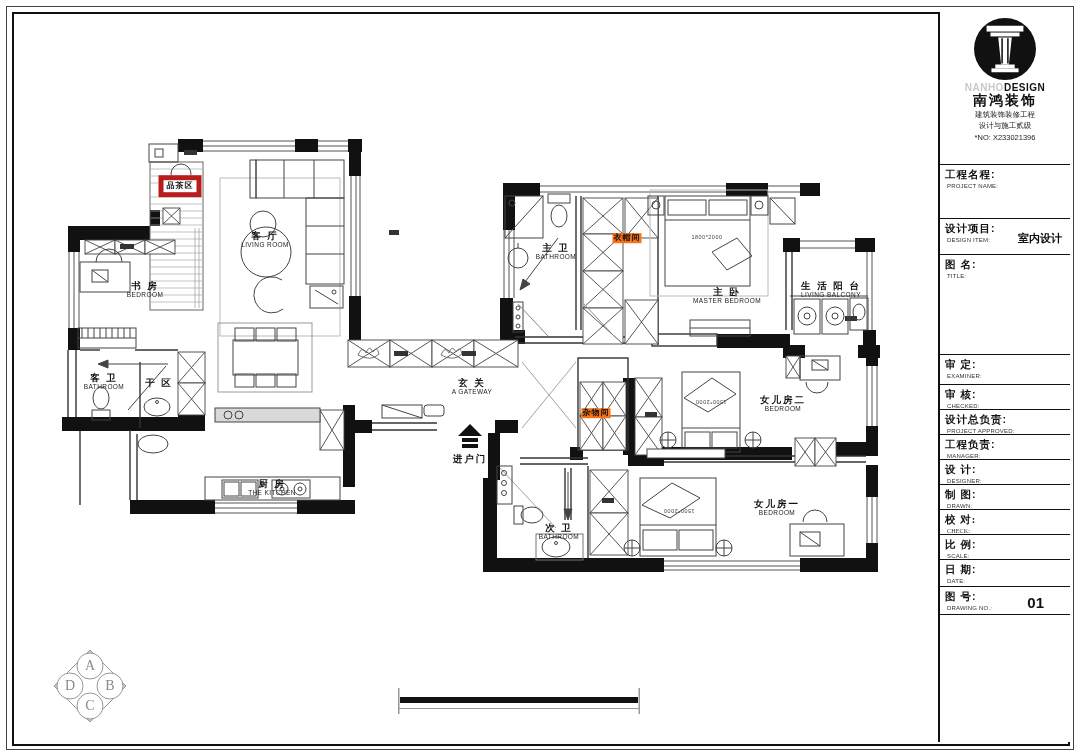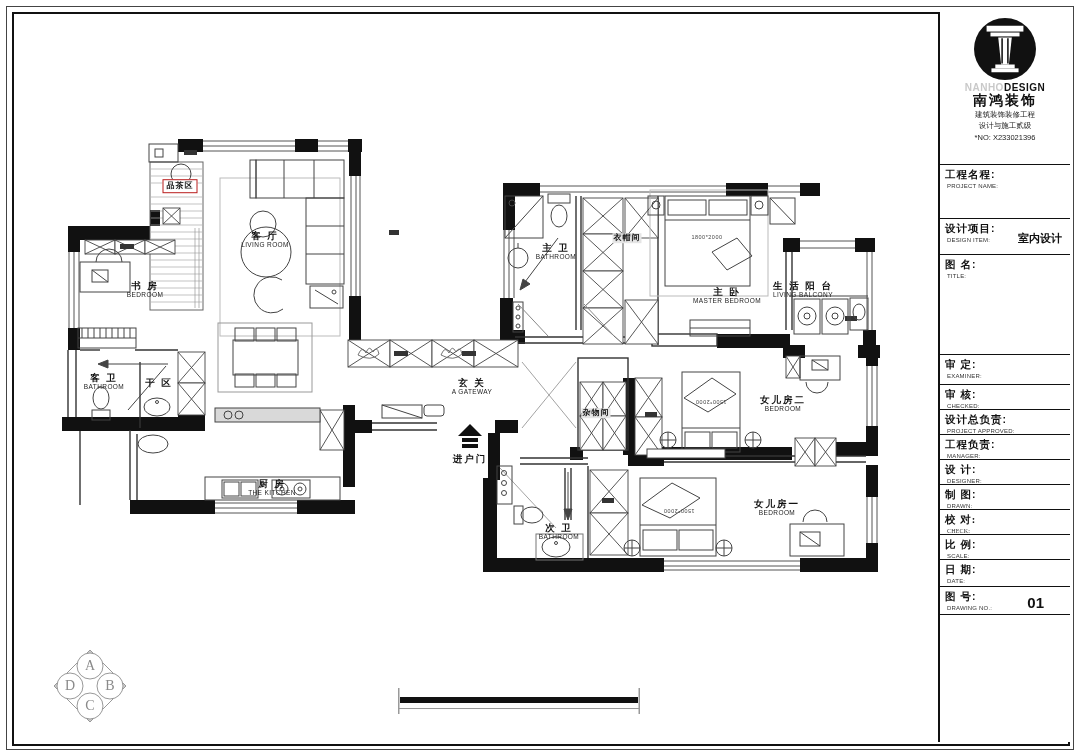--- a/index.html
+++ b/index.html
@@ -8,22 +8,22 @@
   #sheet{position:absolute;left:0;top:0;width:1080px;height:756px;background:#fff;}
   
   .frame-outer{position:absolute;left:6px;top:6px;width:1066px;height:742px;border:1px solid #444;}
   .frame-inner{position:absolute;left:12px;top:12px;width:1054px;height:730px;border:2px solid #111;}
   
   #plan{position:absolute;left:0;top:0;}
   
   .lbl{position:absolute;transform:translate(-50%,-50%);text-align:center;line-height:1.2;white-space:nowrap;}
   .lbl .cn{font-size:9.5px;font-weight:bold;letter-spacing:2px;color:#111;display:block;}
   .lbl .en{font-size:6.5px;letter-spacing:.4px;color:#222;display:block;margin-top:0px;}
-  .lbl.boxed .cn{border:1px solid #b91c1c;background:#fff;padding:1px 3px;font-size:8px;letter-spacing:1px;}
-  .lbl.small .cn{font-size:8px;letter-spacing:1px;background:#e5e5e5;padding:0 1px;}
+  .lbl.boxed .cn{border:5px solid #b91c1c;background:#fff;padding:1px 3px;font-size:8px;letter-spacing:1px;}
+  .lbl.small .cn{font-size:8px;letter-spacing:1px;background:#f97316;padding:0 1px;}
   .bedsize{position:absolute;transform:translate(-50%,-50%);font-size:5.5px;color:#444;letter-spacing:.5px;}
   .bedsize.flip{transform:translate(-50%,-50%) rotate(180deg);}
   
   .bottom-title{position:absolute;left:519px;top:672px;transform:translate(-50%,-50%);
      font-size:27px;font-weight:bold;letter-spacing:9px;color:#111;white-space:nowrap;}
   .ttick{position:absolute;top:688px;width:1px;height:26px;background:#999;}
   
   .stamp-letter{position:absolute;transform:translate(-50%,-50%);
      font-family:"Liberation Serif",serif;font-size:14px;color:#8a8a8a;}
   
@@ -550,21 +550,21 @@
       <span class="en">BATHROOM</span>
     </div>
   <div class="lbl small" style="left:627px;top:238px;">
       <span class="cn">衣帽间</span>
     </div>
   <div class="lbl" style="left:727px;top:296px;">
       <span class="cn">主 卧</span>
       <span class="en">MASTER BEDROOM</span>
     </div>
   <div class="bedsize" style="left:707px;top:237px;">1800*2000</div>
-  <div class="lbl" style="left:803px;top:290px;">
+  <div class="lbl" style="left:831px;top:290px;">
       <span class="cn">生 活 阳 台</span>
       <span class="en">LIVING BALCONY</span>
     </div>
   <div class="lbl small" style="left:596px;top:413px;">
       <span class="cn">杂物间</span>
     </div>
   <div class="lbl" style="left:783px;top:404px;">
       <span class="cn">女儿房二</span>
       <span class="en">BEDROOM</span>
     </div>

